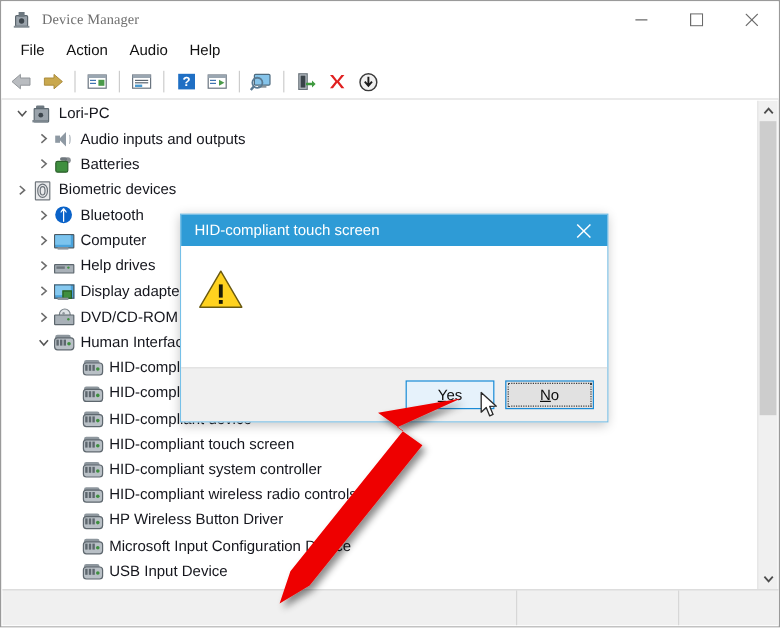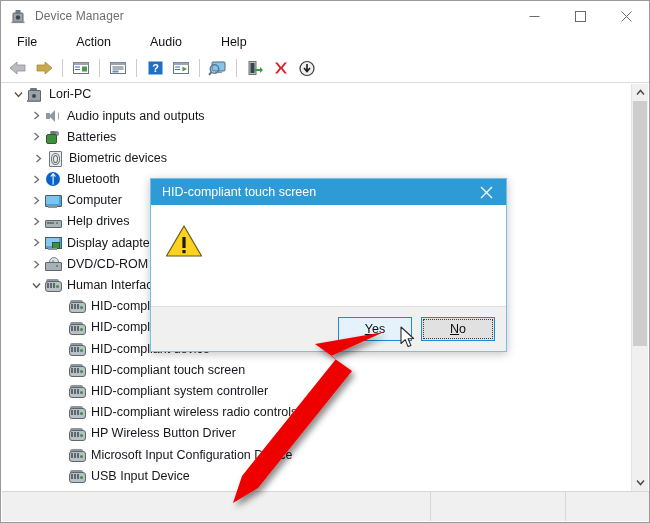--- a/index.html
+++ b/index.html
@@ -36,20 +36,21 @@
     margin-left: 9px;
     position: relative;
     flex: 0 0 auto;
   }
   .titlebar-title {
     margin-left: 9px;
     font-size: 12px;
     color: #6e6e6e;
     letter-spacing: 0.1px;
     white-space: nowrap;
+    font-family: Liberation Serif, serif;
   }
   .titlebar-spacer { flex: 1 1 auto; }
   .wincontrols { display: flex; height: 30px; }
   .winbtn {
     width: 46px; height: 30px;
     display: flex; align-items: center; justify-content: center;
     color: #6a6a6a;
   }
   .winbtn svg { display: block; }
 
@@ -57,21 +58,20 @@
   .menubar {
     position: absolute;
     left: 0; top: 30px;
     width: 100%;
     height: 23px;
     background: #ffffff;
     display: flex;
     align-items: center;
     padding-left: 7px;
     box-sizing: border-box;
-    gap: 21px;
   }
   .menu-item {
     font-size: 12.5px;
     color: #111111;
     padding: 3px 9px 4px 9px;
     white-space: nowrap;
   }
 
   
   .toolbar {
@@ -504,21 +504,21 @@
           </svg>
       </div>
       <div class="ticon ico-bat">
         <span class="ic a2"></span>
           <span class="ic a3"></span>
           <span class="ic a1"></span>
       </div>
       <div class="tlabel">Batteries</div>
     </div>
 
-    <div class="trow" style="padding-left:28px">
+    <div class="trow" style="padding-left:8px">
       <div class="chev">
         <svg width="9" height="9" viewBox="0 0 9 9">
             <path d="M2.5 1 L6.5 4.5 L2.5 8" fill="none" stroke="#6d6d6d" stroke-width="1.3"></path>
           </svg>
       </div>
       <div class="ticon ico-fp">
         <span class="ic f1"></span>
           <span class="ic f2"></span>
           <span class="ic f3"></span>
       </div>

